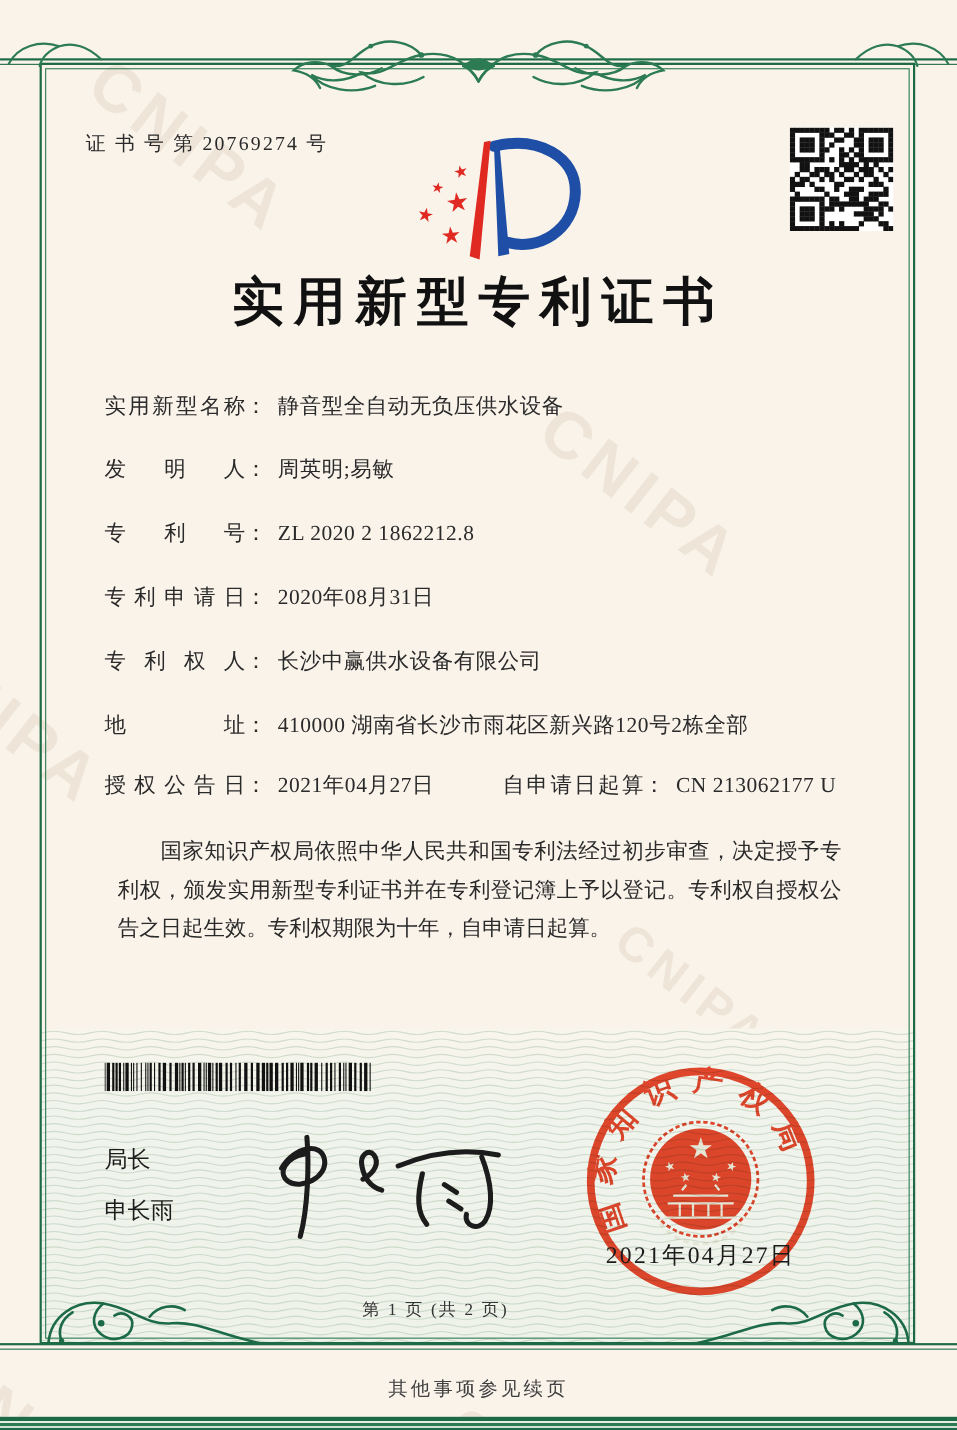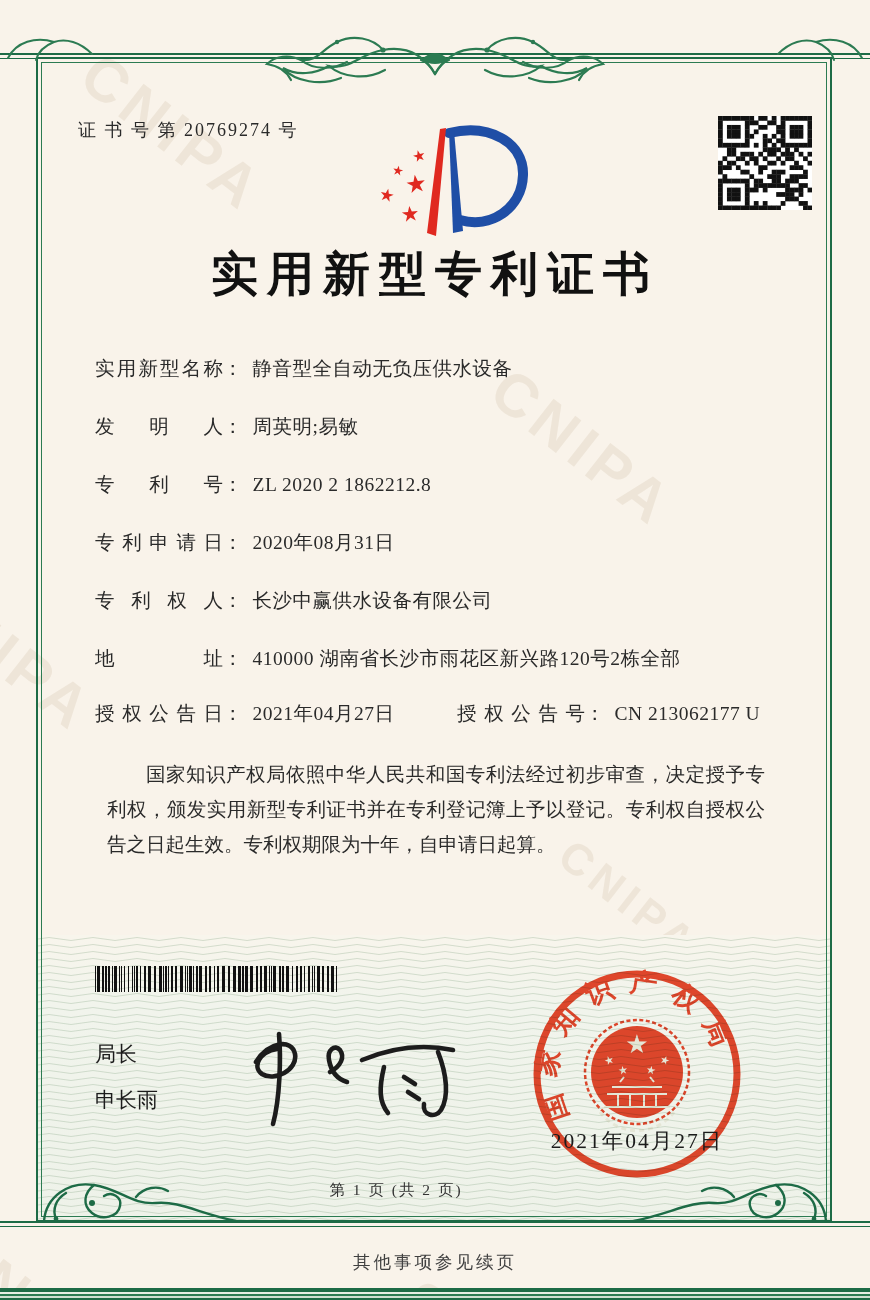--- a/index.html
+++ b/index.html
@@ -449,21 +449,21 @@
   </div>
   <div class="row" style="top:587px">
     <span class="lbl">专利权人</span><span class="colon">：</span><span class="val">长沙中赢供水设备有限公司</span>
   </div>
   <div class="row" style="top:645px">
     <span class="lbl">地址</span><span class="colon">：</span><span class="val">410000 湖南省长沙市雨花区新兴路120号2栋全部</span>
   </div>
   <div class="row" style="top:700px">
     <span class="lbl">授权公告日</span><span class="colon">：</span><span class="val">2021年04月27日</span>
     <span class="grant2">
-      <span class="lbl">授权公告号</span><span class="colon">：</span><span class="val">CN 213062177 U</span>
+      <span class="lbl">自申请日起算</span><span class="colon">：</span><span class="val">CN 213062177 U</span>
     </span>
   </div>
 
   <div class="body-text">
     <p>国家知识产权局依照中华人民共和国专利法经过初步审查，决定授予专利权，颁发实用新型专利证书并在专利登记簿上予以登记。专利权自授权公告之日起生效。专利权期限为十年，自申请日起算。</p>
   </div>
 
   <div class="barcode">
     <svg id="barcode" width="246" height="26">
         <rect x="0" y="0" width="1" height="26" fill="#111"></rect>

